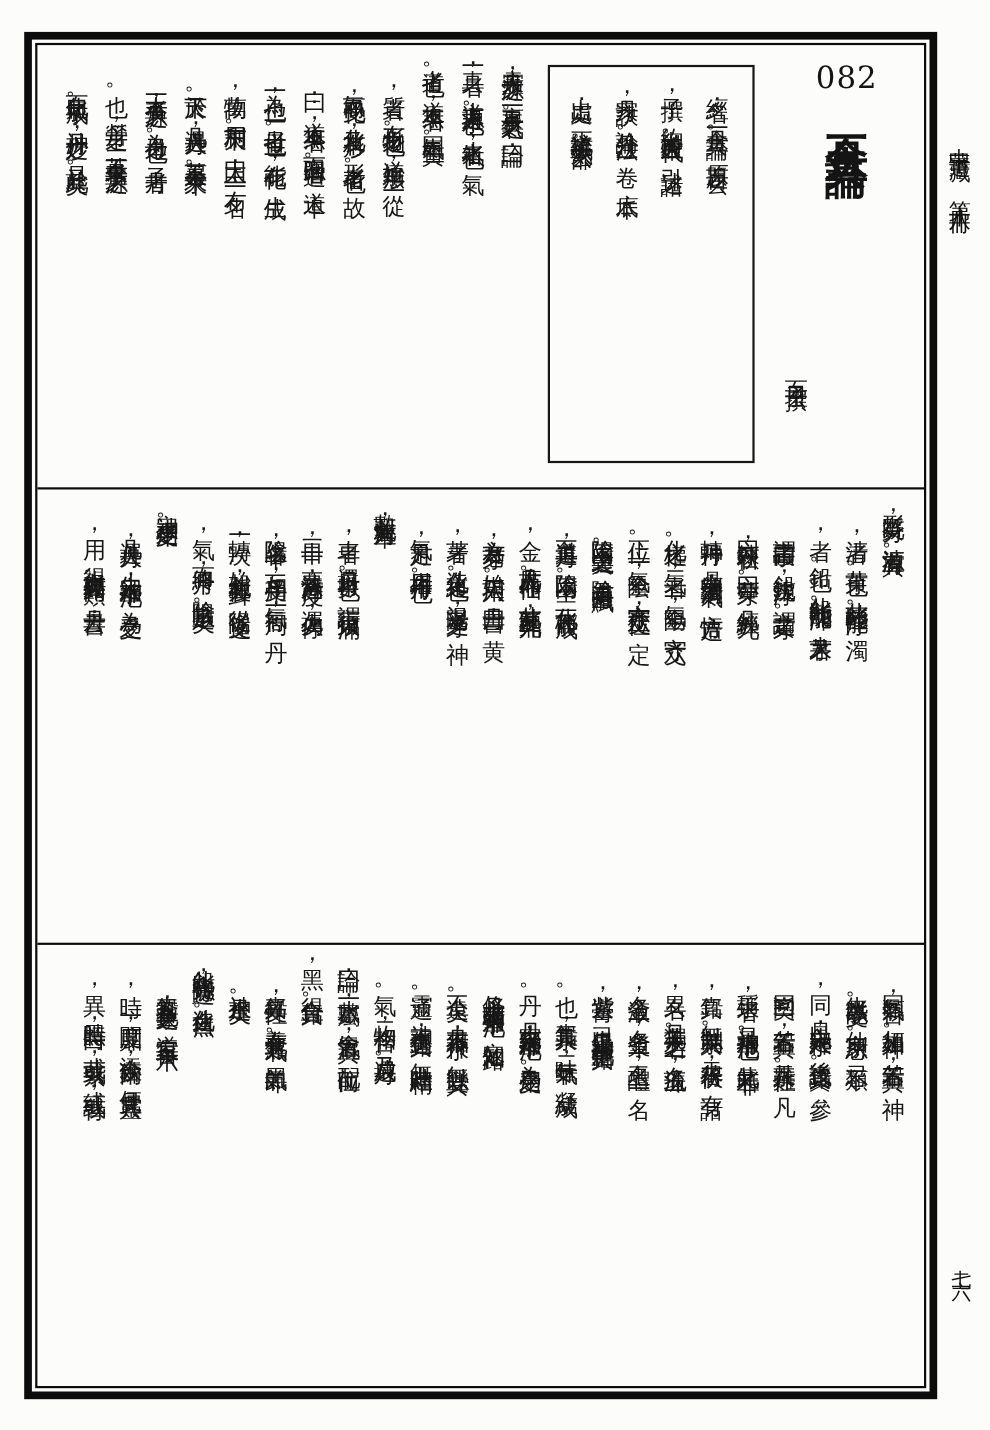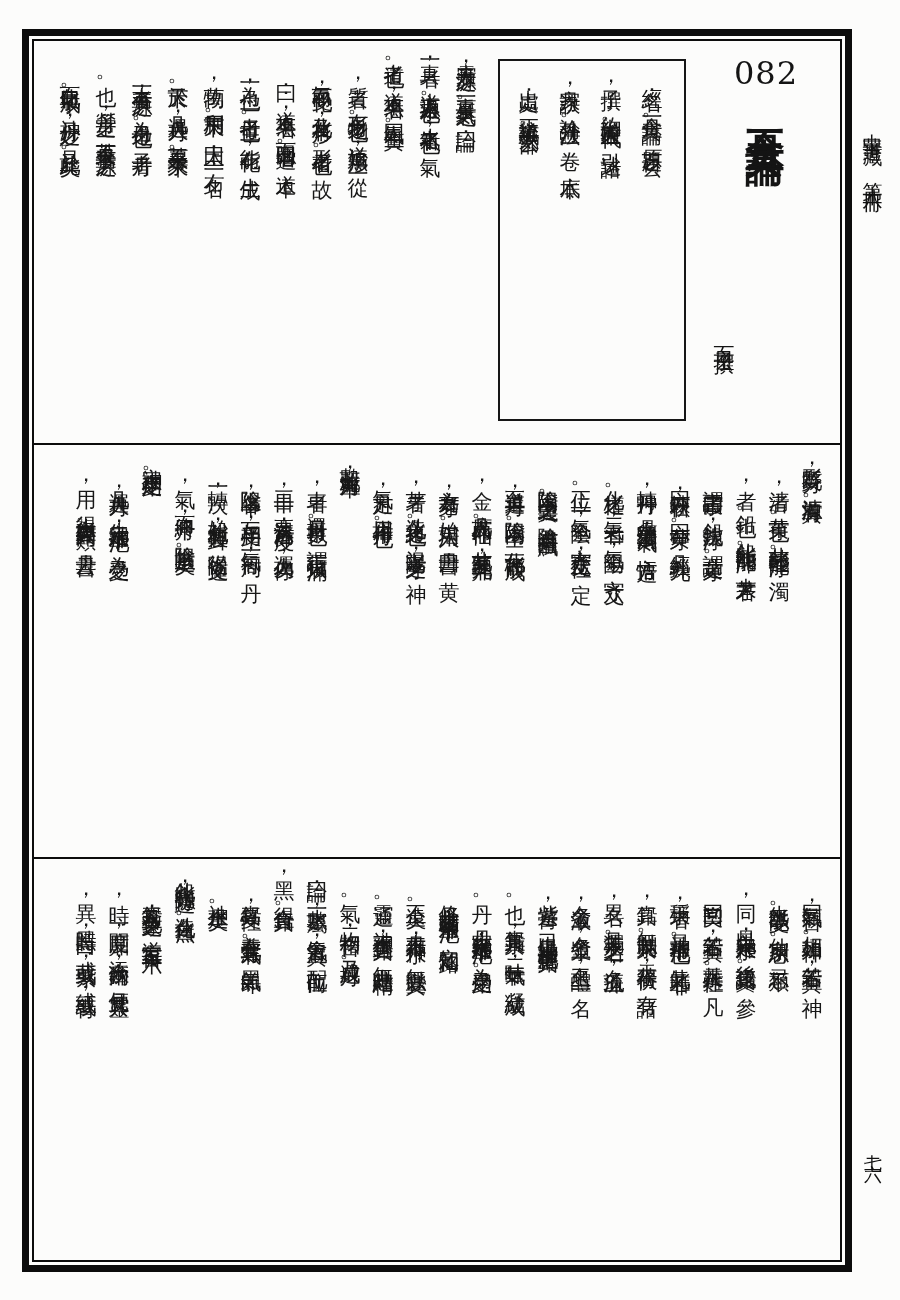--- a/index.html
+++ b/index.html
@@ -28,21 +28,21 @@
   .vcol { line-height:33px; }
   .ind  { padding-top:23px; }
 
   .top-text { position:absolute; top:6px; bottom:6px; left:14px; width:436px; }
   .top-text .vcol { line-height:36px; }
 
   .mid-text, .bot-text { position:absolute; top:6px; bottom:5px; left:14px; right:12px; }
 
   
   .title-block { position:absolute; top:12px; right:42px; text-align:center; }
-  .title-num { font-size:32px; letter-spacing:1px; line-height:1.3; }
+  .title-num { font-size:28px; letter-spacing:1px; line-height:1.3; }
   .title-main {
     writing-mode:vertical-rl; font-size:39px; font-weight:bold;
     letter-spacing:4px; margin-top:4px; display:inline-block;
   }
   .author-col {
     position:absolute; top:288px; right:102px;
     writing-mode:vertical-rl; font-size:21px; letter-spacing:3px;
   }
   .meta-box {
     position:absolute; top:18px; right:154px; width:188px; height:362px;

